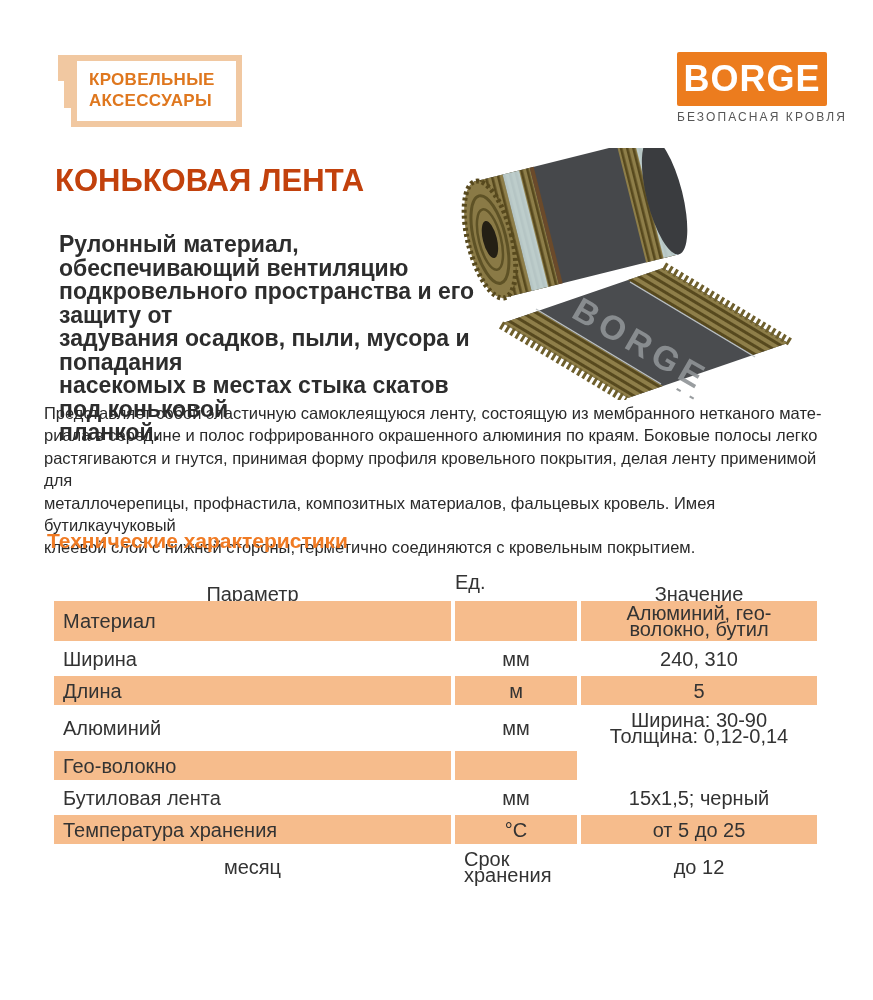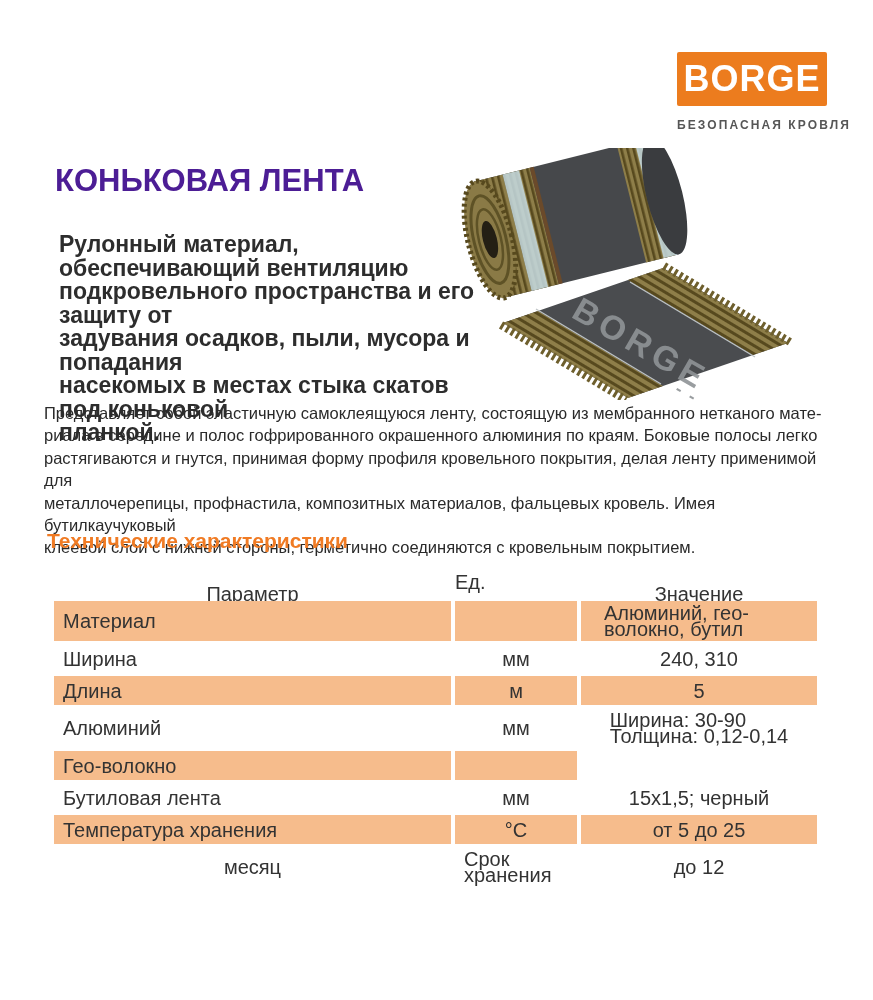--- a/index.html
+++ b/index.html
@@ -14,24 +14,24 @@
     position:absolute;left:34px;top:17px;font-weight:bold;font-size:17px;line-height:21px;
     color:#df771e;letter-spacing:.3px;
   }
   
   .brand{position:absolute;left:677px;top:52px;width:150px;}
   .brand-block{
     height:54px;background:#ec7c1e;color:#ffffff;display:flex;align-items:center;justify-content:center;
     font-weight:bold;font-size:36px;letter-spacing:1px;border-radius:2px;
   }
   .brand-tagline{
-    margin-top:12px;font-size:12px;font-weight:bold;letter-spacing:2.1px;color:#565656;white-space:nowrap;
+    margin-top:4px;font-size:12px;font-weight:normal;letter-spacing:2.1px;color:#565656;white-space:nowrap;
   }
   .page-title{
-    position:absolute;left:55px;top:163px;margin:0;font-size:31px;font-weight:bold;color:#4c1d95;
+    position:absolute;left:55px;top:163px;margin:0;font-size:31px;font-weight:bold;color:#c2410c;
   }
   .intro{
     position:absolute;left:59px;top:233px;width:424px;margin:0;font-size:23px;line-height:23.5px;
     font-weight:bold;color:#2d2d2d;white-space:pre-line;
   }
   .product{position:absolute;left:428px;top:148px;width:400px;height:252px;}
   .desc{
     position:absolute;left:44px;top:402px;width:800px;margin:0;font-size:16.5px;line-height:22.4px;
     color:#2a2a2a;white-space:pre-line;
   }
@@ -39,31 +39,40 @@
     position:absolute;left:47px;top:529px;margin:0;font-size:21px;font-weight:bold;color:#f07b24;
   }
   
   .spec-table{position:absolute;left:54px;top:571px;width:763px;font-size:20px;color:#333333;}
   .thead,.trow{display:grid;grid-template-columns:397px 122px 236px;column-gap:4px;}
   .thead{height:24px;margin-bottom:6px;}
   .thead .hcell{display:flex;align-items:center;justify-content:center;font-weight:normal;color:#333;}
   .trow{margin-bottom:3px;}
   .cell{
     min-height:29px;display:flex;align-items:center;box-sizing:border-box;
-    padding:4px 23px;line-height:16px;background:#ffffff;
+    padding:4px 12px;line-height:16px;background:#ffffff;
   }
   .c-param{padding-left:9px;}
-  .c-unit,.c-value{justify-content:center;text-align:left;white-space:pre-line;}
+  .c-unit,.c-value{justify-content:center;text-align:center;white-space:pre-line;}
   .trow.shaded .cell{background:#f6bc8c;}
 </style>
 </head>
 <body>
 
 <div class="page">
 
+  <div class="acc-logo">
+    <svg width="190" height="78" viewBox="0 0 190 78">
+      <path fill-rule="evenodd" fill="#f1c8a1" d="M3,3 H187 V75 H16 V56 H9 V29 H3 Z M22,9 H181 V69 H22 Z"></path>
+    </svg>
+    <div class="acc-text">
+      <div>КРОВЕЛЬНЫЕ</div>
+      <div>АКСЕССУАРЫ</div>
+    </div>
+  </div>
 
   <div class="brand">
     <div class="brand-block">
       <span>BORGE</span>
     </div>
     <div class="brand-tagline">БЕЗОПАСНАЯ КРОВЛЯ</div>
   </div>
 
   <h1 class="page-title">КОНЬКОВАЯ ЛЕНТА</h1>
   <p class="intro">Рулонный материал, обеспечивающий вентиляцию

